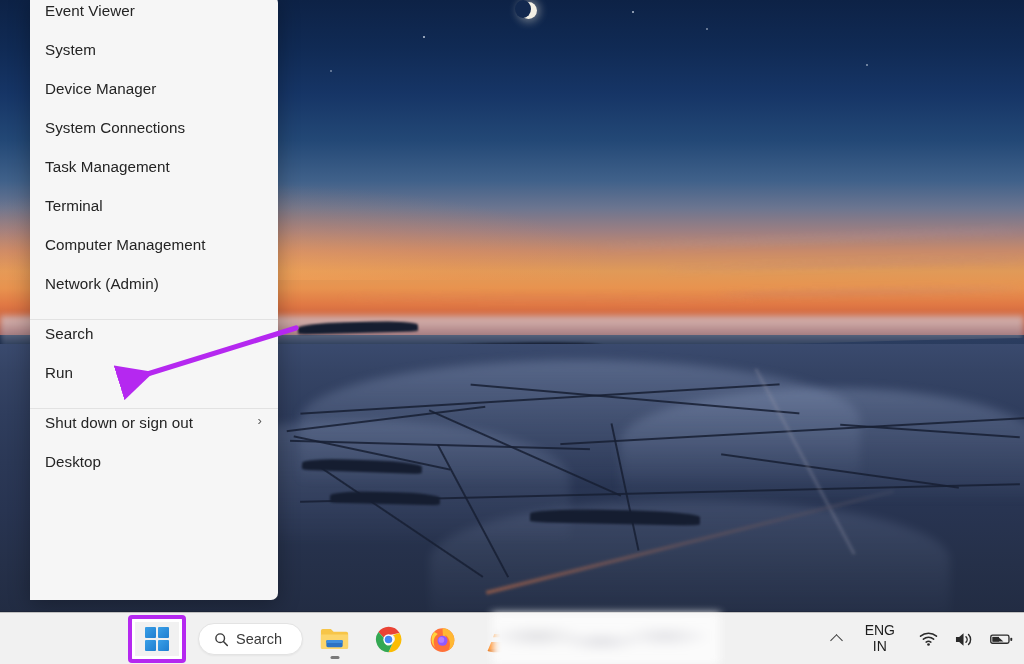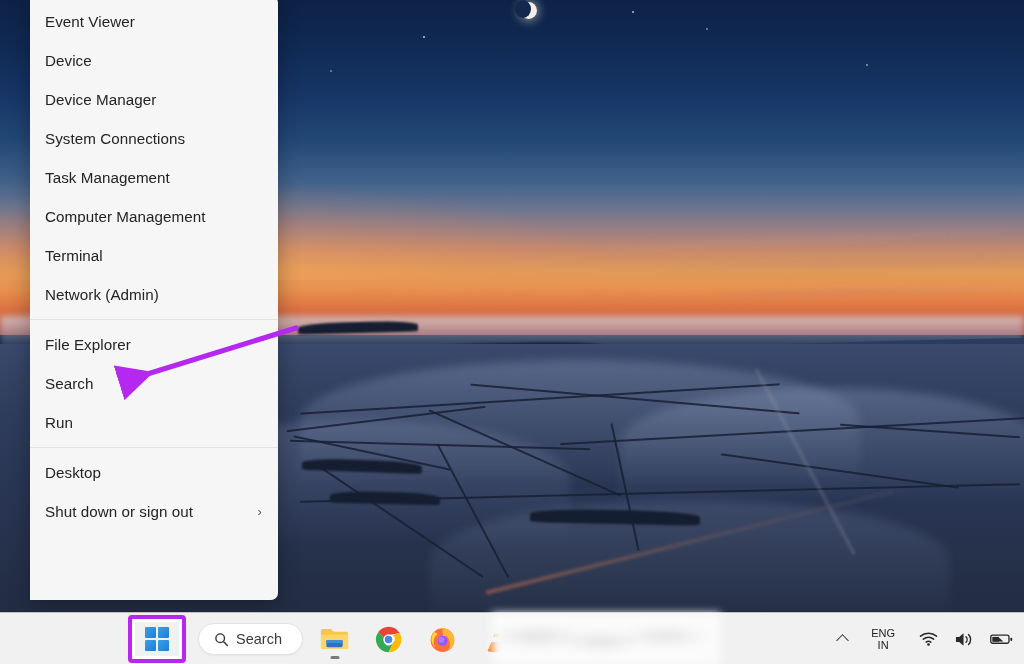--- a/index.html
+++ b/index.html
@@ -169,21 +169,21 @@
     overflow:hidden;
     z-index:20;
   }
 
   .menu-list { padding-top:6px; }
 
   .menu-item {
     position:relative;
     height:39px;
     display:flex;
-    align-items:center;
+    align-items:flex-start;
     padding-left:15px;
     padding-right:12px;
     cursor:default;
     font-size:15.2px;
     color:#242424;
     letter-spacing:0.05px;
   }
 
   .menu-item .label { flex:1 1 auto; white-space:nowrap; }
 
@@ -332,21 +332,21 @@
     padding:0 7px;
     border-radius:4px;
     cursor:pointer;
     color:#2a2a2a;
   }
 
   #lang-indicator {
     display:flex; flex-direction:column;
     align-items:center; justify-content:center;
     line-height:1.12;
-    font-size:11px;
+    font-size:14px;
     color:#1d1d1d;
     padding:0 8px;
   }
 
   .chev-up {
     display:inline-block;
     width:9px; height:9px;
     border-left:1.6px solid #3a3a3a;
     border-top:1.6px solid #3a3a3a;
     transform:rotate(45deg);
@@ -410,57 +410,54 @@
     <div class="road2"></div>
     <div class="road"></div>
   </div>
 
   <div id="power-menu">
     <div class="menu-list" id="menu-list">
         <div class="menu-item">
           <span class="label">Event Viewer</span>
         </div>
         <div class="menu-item">
-          <span class="label">Device</span>
+          <span class="label">System</span>
         </div>
         <div class="menu-item">
           <span class="label">Device Manager</span>
         </div>
         <div class="menu-item">
           <span class="label">System Connections</span>
         </div>
         <div class="menu-item">
           <span class="label">Task Management</span>
         </div>
         <div class="menu-item">
+          <span class="label">Terminal</span>
+        </div>
+        <div class="menu-item">
           <span class="label">Computer Management</span>
         </div>
         <div class="menu-item">
-          <span class="label">Terminal</span>
-        </div>
-        <div class="menu-item">
           <span class="label">Network (Admin)</span>
         </div>
         <div class="menu-sep"></div>
         <div class="menu-item">
-          <span class="label">File Explorer</span>
-        </div>
-        <div class="menu-item">
           <span class="label">Search</span>
         </div>
         <div class="menu-item">
           <span class="label">Run</span>
         </div>
         <div class="menu-sep"></div>
-        <div class="menu-item">
-          <span class="label">Desktop</span>
-        </div>
         <div class="menu-item">
           <span class="label">Shut down or sign out</span>
           <span class="submenu-chevron">›</span>
+        </div>
+        <div class="menu-item">
+          <span class="label">Desktop</span>
         </div>
       </div>
   </div>
 
   <svg id="annotation-arrow" viewBox="0 0 210 90" xmlns="http://www.w3.org/2000/svg">
     <defs>
       <marker id="ahead" markerWidth="7" markerHeight="7" refX="5.2" refY="3.5" orient="auto">
         <path d="M7,0 L7,7 L0,3.5 Z" fill="#b528f0"></path>
       </marker>
     </defs>

